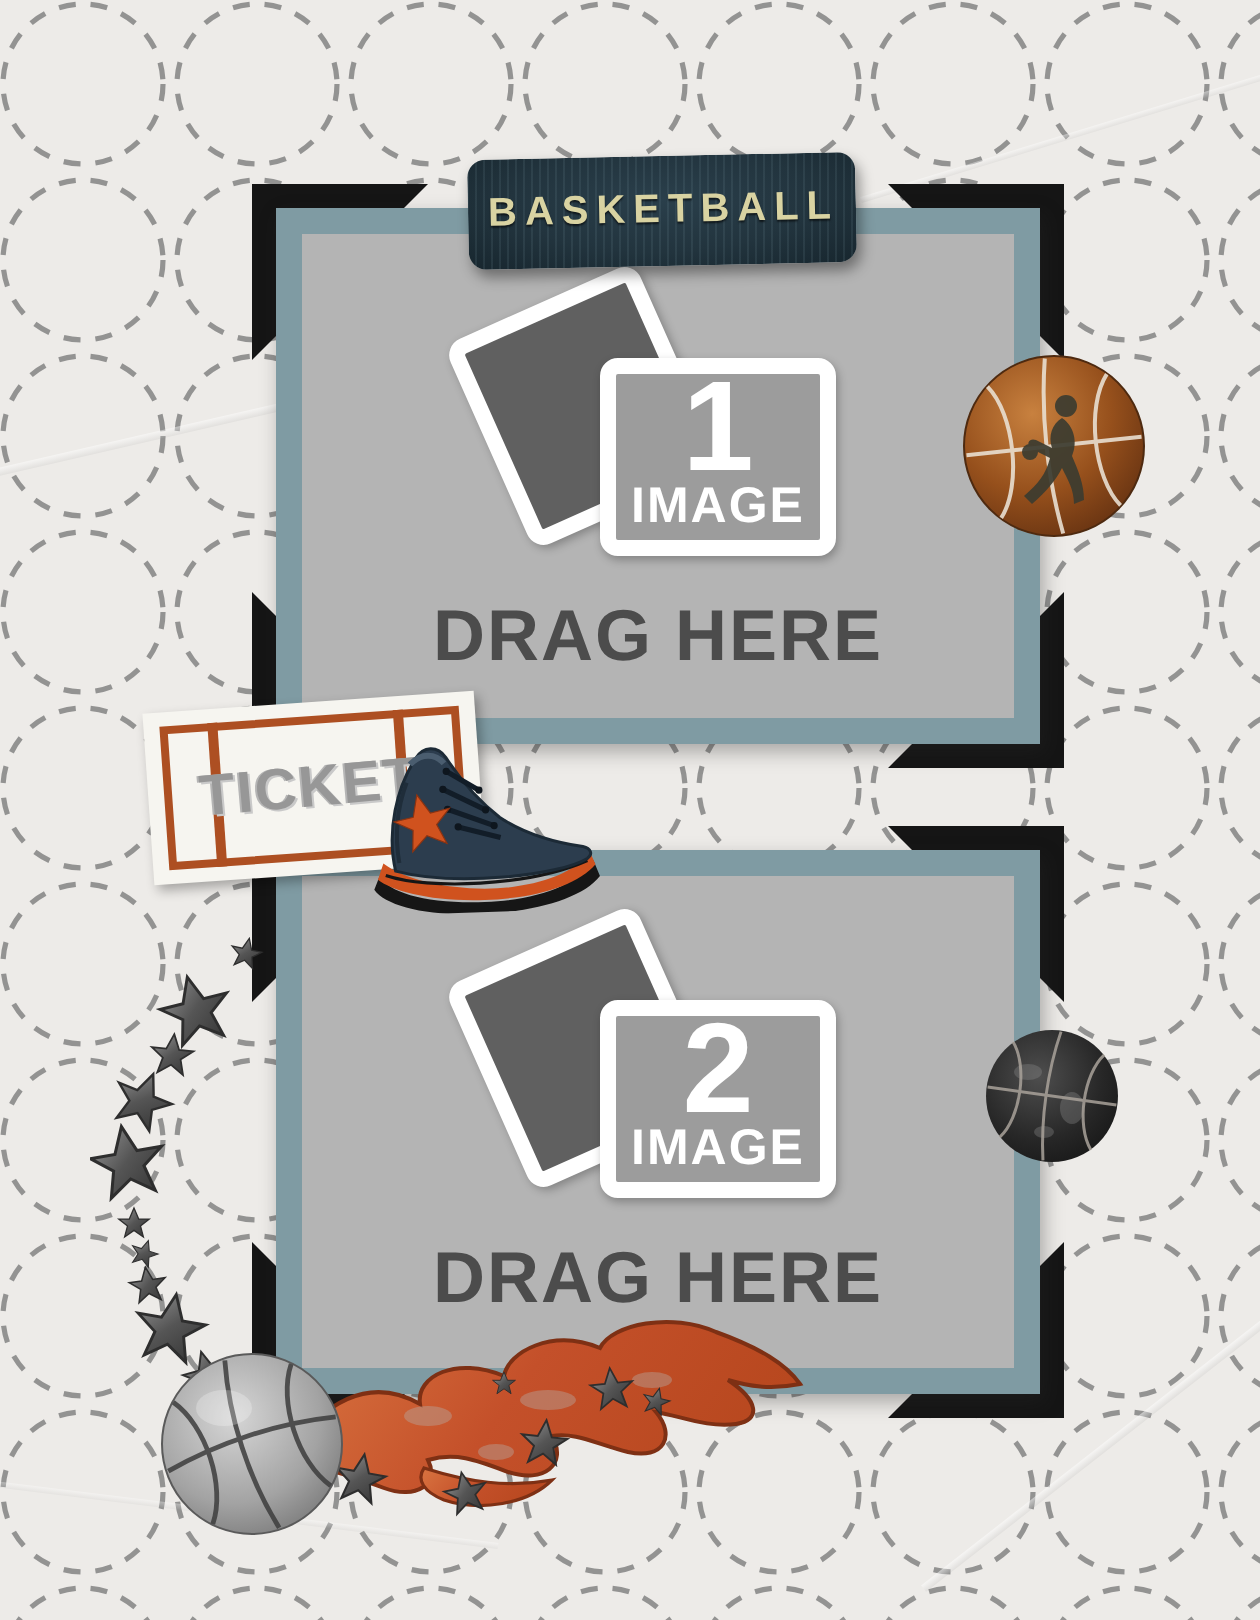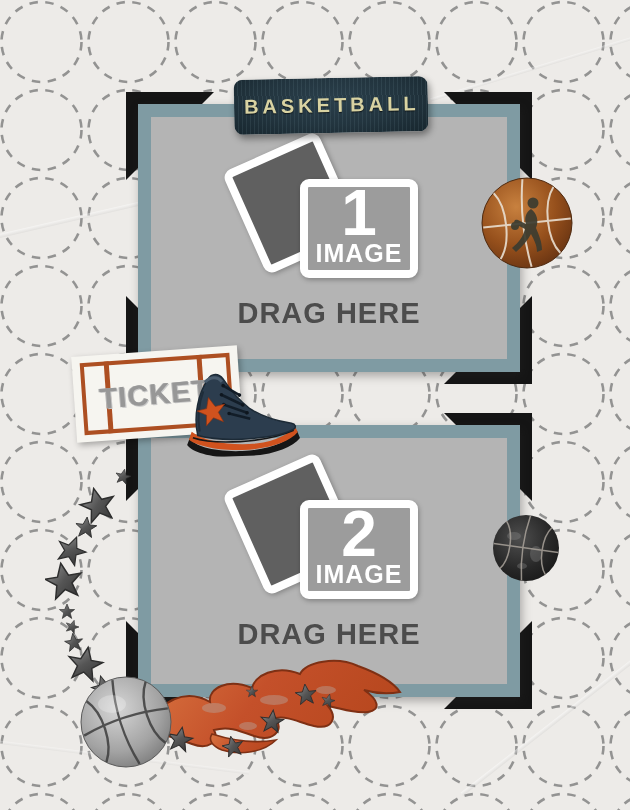--- a/index.html
+++ b/index.html
@@ -24,21 +24,21 @@
     display:flex;flex-direction:column;align-items:center;}
   .stack{position:relative;width:190px;height:134px;margin-top:32px;}
   .photo{position:absolute;border:8px solid #ffffff;border-radius:9px;
     box-shadow:1px 2px 5px rgba(0,0,0,.28);}
   .photo.back{left:6px;top:-2px;width:104px;height:112px;background:#606060;
     transform:rotate(-24deg);}
   .photo.front{left:66px;top:30px;width:118px;height:99px;background:#9c9c9c;
     display:flex;flex-direction:column;align-items:center;justify-content:center;}
   .num{color:#ffffff;font-size:64px;font-weight:700;line-height:.82;margin-top:-2px;}
   .imglbl{color:#ffffff;font-size:25px;font-weight:700;letter-spacing:1px;margin-top:0px;}
-  .draghere{color:#4c4c4c;font-size:29px;font-weight:700;letter-spacing:1px;margin-top:14px;}
+  .draghere{color:#4c4c4c;font-size:36px;font-weight:700;letter-spacing:1px;margin-top:14px;}
   
   #banner{
     position:absolute;left:234px;top:78px;width:194px;height:55px;
     background:
       repeating-linear-gradient(91deg,rgba(120,150,160,.14) 0 1px,rgba(0,0,0,0) 1px 4px),
       radial-gradient(ellipse at 50% 40%,#2a3f4b 0%,#22343e 55%,#17262e 100%);
     border-radius:9px;transform:rotate(-1.2deg);
     box-shadow:2px 4px 7px rgba(0,0,0,.4);
     display:flex;align-items:center;padding:0 10px;}
   #banner .title{

